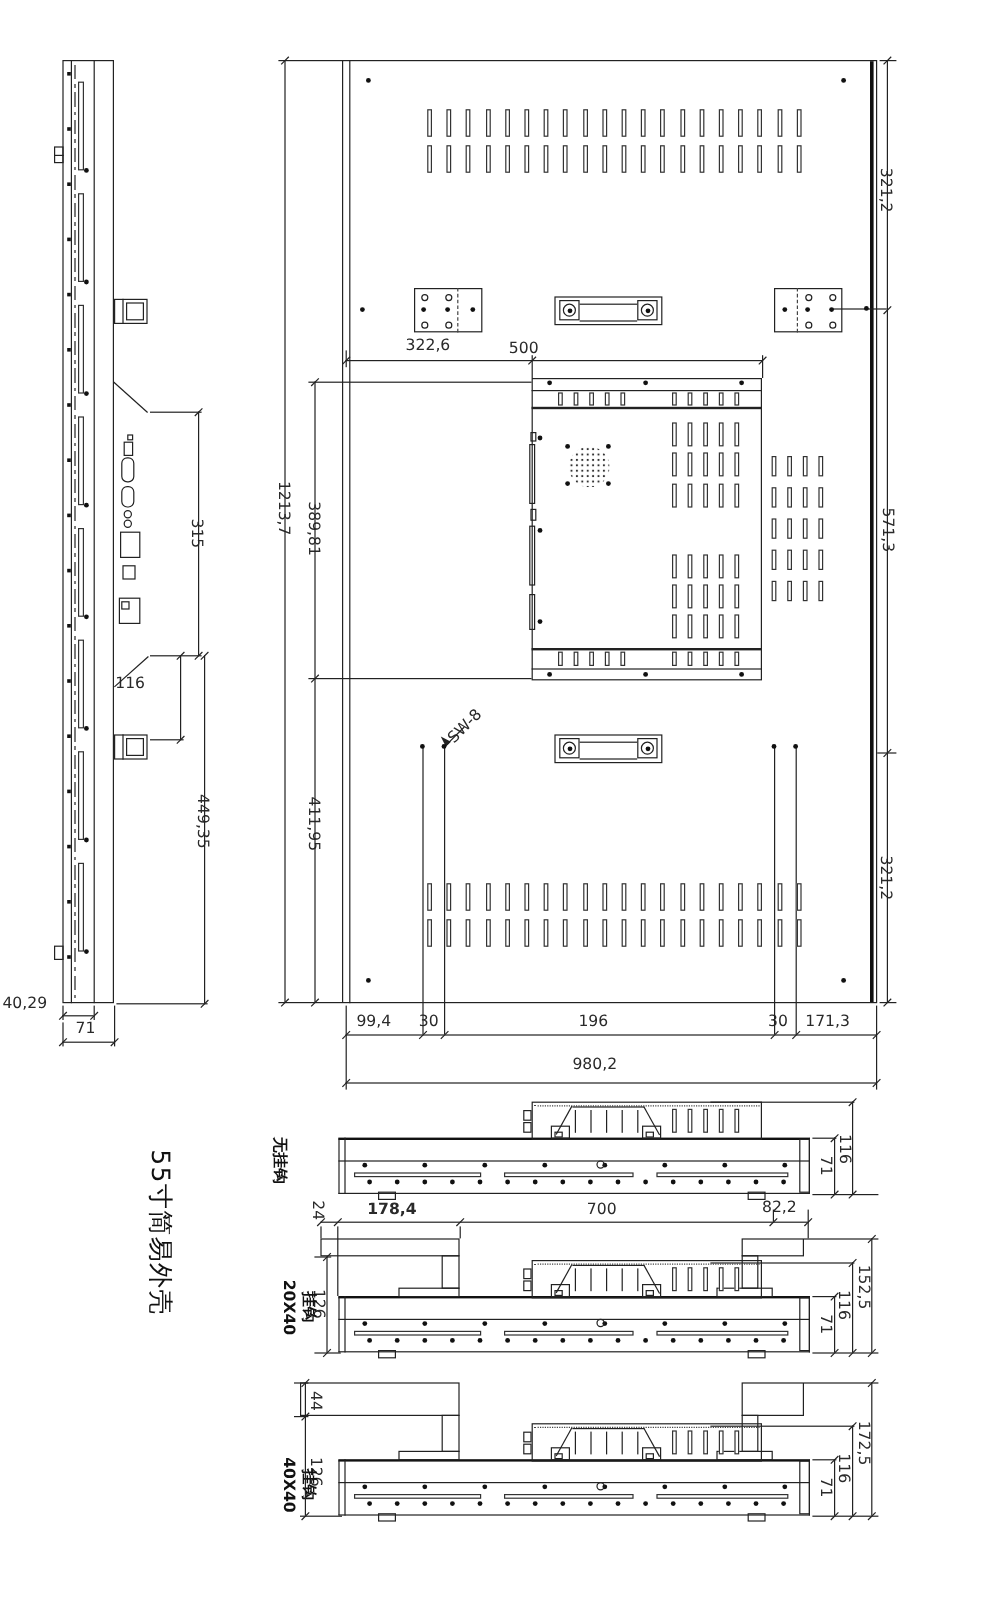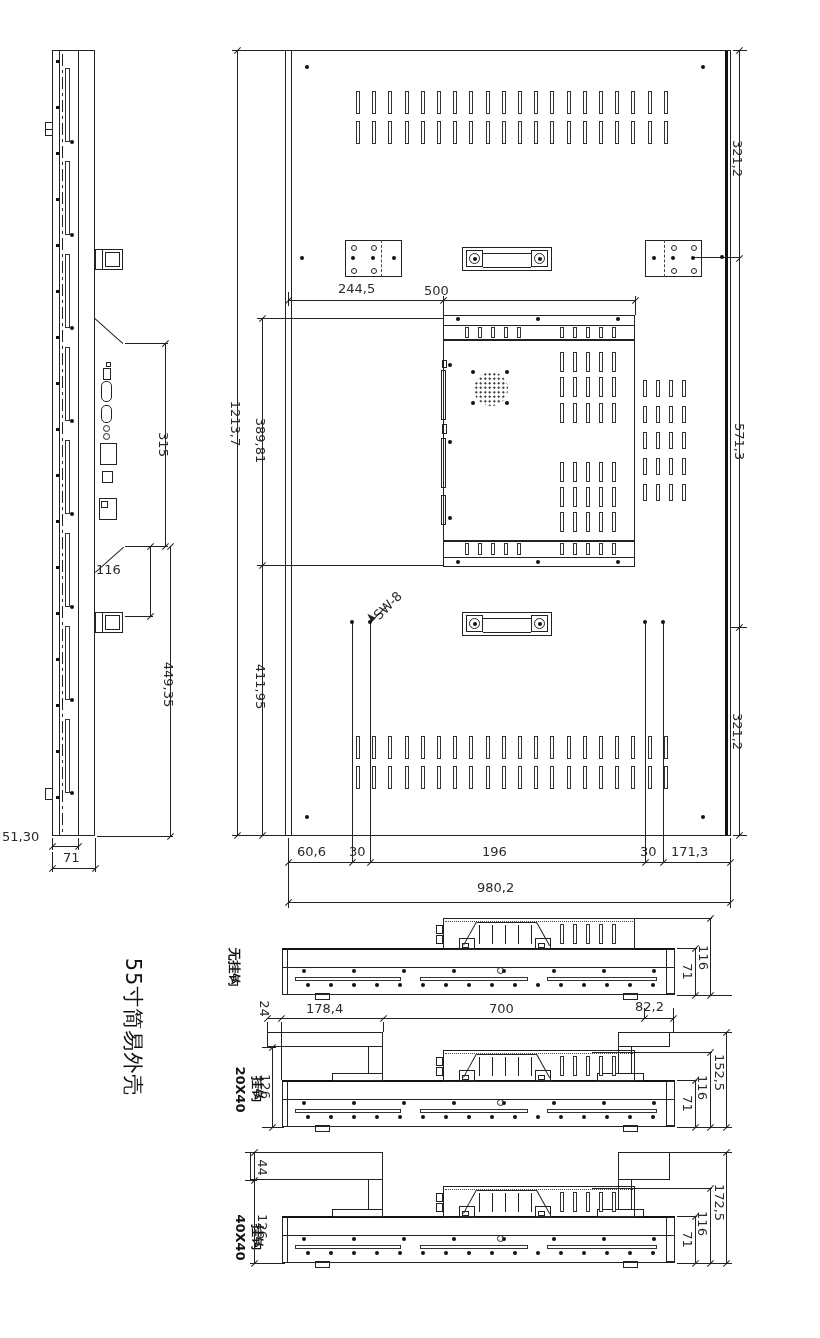--- a/index.html
+++ b/index.html
@@ -77,31 +77,31 @@
 
   <div class="box" style="left:443px;top:315px;width:192px;height:252px;"></div>
   <div class="spk" style="left:474px;top:372px;width:34px;height:34px;"></div>
 
   <div class="arr" style="left:366px;top:614px;"></div>
   <div class="callout-wrap" style="left:378px;top:584px;width:20px;height:42px;">
       <span>SW-8</span>
     </div>
 
   <div class="dim" style="left:96px;top:562px;">116</div>
-  <div class="dim" style="left:2px;top:829px;">51,30</div>
+  <div class="dim" style="left:2px;top:829px;">40,29</div>
   <div class="dim" style="left:63px;top:850px;">71</div>
-  <div class="dim" style="left:338px;top:281px;">244,5</div>
+  <div class="dim" style="left:338px;top:281px;">322,6</div>
   <div class="dim" style="left:424px;top:283px;">500</div>
-  <div class="dim" style="left:297px;top:844px;">60,6</div>
+  <div class="dim" style="left:297px;top:844px;">99,4</div>
   <div class="dim" style="left:349px;top:844px;">30</div>
   <div class="dim" style="left:482px;top:844px;">196</div>
   <div class="dim" style="left:640px;top:844px;">30</div>
   <div class="dim" style="left:671px;top:844px;">171,3</div>
   <div class="dim" style="left:477px;top:880px;">980,2</div>
-  <div class="dim" style="left:306px;top:1001px;">178,4</div>
+  <div class="dim" style="left:306px;top:1001px;font-weight:bold;">178,4</div>
   <div class="dim" style="left:489px;top:1001px;">700</div>
   <div class="dim" style="left:635px;top:999px;">82,2</div>
 
   <div class="vdim" style="left:155px;top:418px;width:16px;height:52px;">
       <span>315</span>
     </div>
   <div class="vdim" style="left:161px;top:652px;width:16px;height:64px;">
       <span>449,35</span>
     </div>
   <div class="vdim" style="left:730px;top:130px;width:16px;height:56px;">

